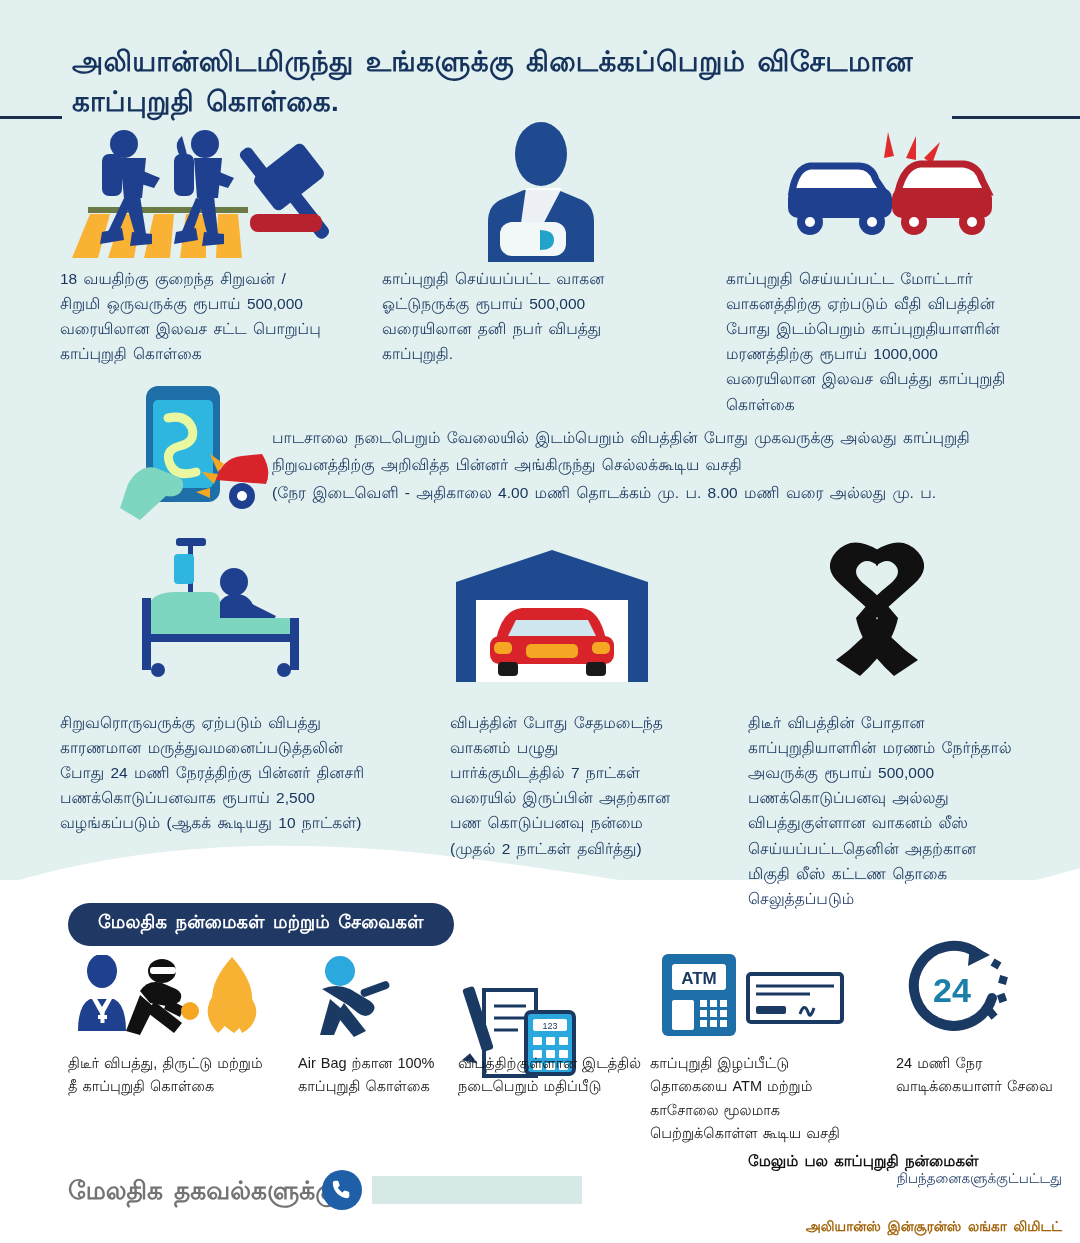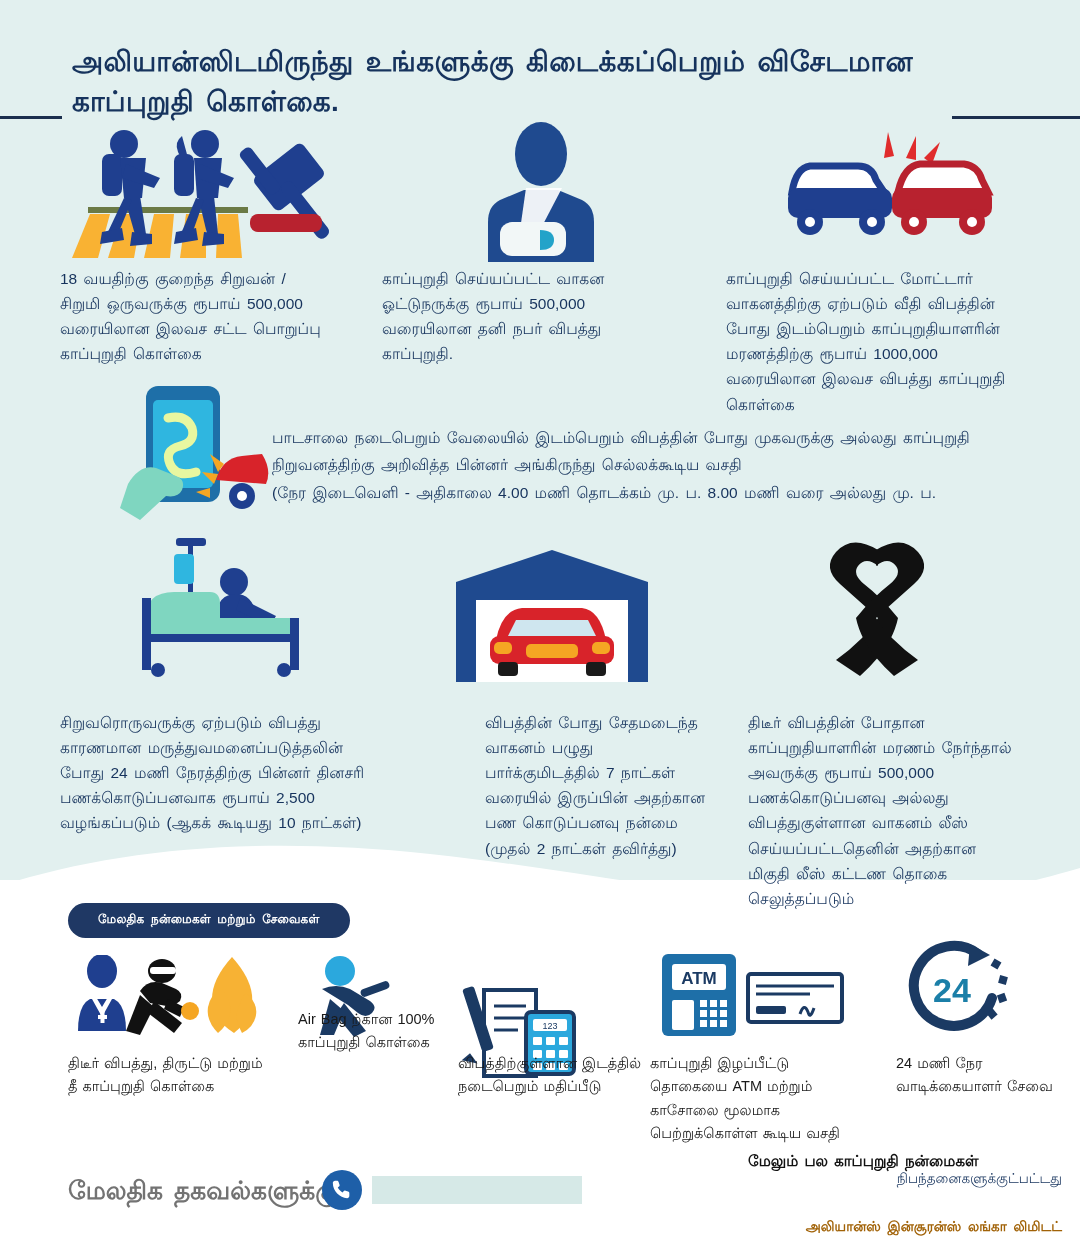--- a/index.html
+++ b/index.html
@@ -60,21 +60,21 @@
   }
   .icon-wrap { position: absolute; }
 
   
   .pill {
     position: absolute; left: 68px; top: 903px;
     padding: 9px 30px 11px 30px;
     background: #1f3864;
     border-radius: 22px;
     color: #ffffff;
-    font-size: 12px;
+    font-size: 18px;
     font-weight: bold;
     word-spacing: 3px;
     letter-spacing: .2px;
   }
   .bot-text {
     color: #1a1a1a;
     font-size: 14.5px;
     line-height: 1.62;
     font-weight: normal;
     word-spacing: 1px;
@@ -283,21 +283,21 @@
   <svg width="130" height="148" viewBox="0 0 130 148">
     <g fill="#111111">
       <path d="M66,18 q-26,-16 -42,2 q-14,16 4,32 q18,16 38,34 q-6,10 -16,20 q-12,12 -26,22 l24,16 q20,-18 30,-36 q6,-12 8,-22 q-16,-20 -34,-34 q-12,-10 -6,-18 q8,-10 20,0 z"></path>
       <path d="M64,18 q26,-16 42,2 q14,16 -4,32 q-18,16 -38,34 q6,10 16,20 q12,12 26,22 l-24,16 q-20,-18 -30,-36 q-6,-12 -8,-22 q16,-20 34,-34 q12,-10 6,-18 q-8,-10 -20,0 z"></path>
     </g>
   </svg>
 </div>
 
 <div class="abs body-text" style="left:60px; top:710px; width:310px;">சிறுவரொருவருக்கு ஏற்படும் விபத்து காரணமான மருத்துவமனைப்படுத்தலின் போது 24 மணி நேரத்திற்கு பின்னர் தினசரி பணக்கொடுப்பனவாக ரூபாய் 2,500 வழங்கப்படும் (ஆகக் கூடியது 10 நாட்கள்)</div>
 
-<div class="abs body-text" style="left:450px; top:710px; width:226px;margin-left:35px;">விபத்தின் போது சேதமடைந்த வாகனம் பழுது பார்க்குமிடத்தில் 7 நாட்கள் வரையில் இருப்பின் அதற்கான பண கொடுப்பனவு நன்மை (முதல் 2 நாட்கள் தவிர்த்து)</div>
+<div class="abs body-text" style="left:450px; top:710px; width:226px;">விபத்தின் போது சேதமடைந்த வாகனம் பழுது பார்க்குமிடத்தில் 7 நாட்கள் வரையில் இருப்பின் அதற்கான பண கொடுப்பனவு நன்மை (முதல் 2 நாட்கள் தவிர்த்து)</div>
 
 <div class="abs body-text" style="left:748px; top:710px; width:266px;">திடீர் விபத்தின் போதான காப்புறுதியாளரின் மரணம் நேர்ந்தால் அவருக்கு ரூபாய் 500,000 பணக்கொடுப்பனவு அல்லது விபத்துகுள்ளான வாகனம் லீஸ் செய்யப்பட்டதெனின் அதற்கான மிகுதி லீஸ் கட்டண தொகை செலுத்தப்படும்</div>
 
 <div class="pill">மேலதிக நன்மைகள் மற்றும் சேவைகள்</div>
 
 <div class="icon-wrap" style="left:70px; top:955px; width:200px; height:82px;">
   <svg width="200" height="82" viewBox="0 0 200 82">
 
     <g>
       <ellipse cx="32" cy="16" rx="15" ry="17" fill="#1f3f8f"></ellipse>
@@ -404,21 +404,21 @@
       <rect x="99" y="36" width="8" height="8" transform="rotate(15 103 40)"></rect>
       <rect x="98" y="54" width="8" height="8" transform="rotate(-20 102 58)"></rect>
       <rect x="88" y="70" width="8" height="8" transform="rotate(-40 92 74)"></rect>
     </g>
     <text x="52" y="62" font-family="'Liberation Sans', sans-serif" font-size="34" font-weight="bold" fill="#1b7fa8" text-anchor="middle">24</text>
   </svg>
 </div>
 
 <div class="abs bot-text" style="left:68px; top:1052px; width:200px;">திடீர் விபத்து, திருட்டு மற்றும் தீ காப்புறுதி கொள்கை</div>
 
-<div class="abs bot-text" style="left:298px; top:1008px; width:160px;">Air Bag ற்கான 100% காப்புறுதி கொள்கை</div>
+<div class="abs bot-text" style="left:298px; top:1052px; width:160px;">Air Bag ற்கான 100% காப்புறுதி கொள்கை</div>
 
 <div class="abs bot-text" style="left:458px; top:1052px; width:190px;">விபத்திற்குள்ளான இடத்தில் நடைபெறும் மதிப்பீடு</div>
 
 <div class="abs bot-text" style="left:650px; top:1052px; width:220px;">காப்புறுதி இழப்பீட்டு தொகையை ATM மற்றும் காசோலை மூலமாக பெற்றுக்கொள்ள கூடிய வசதி</div>
 
 <div class="abs bot-text" style="left:896px; top:1052px; width:170px;">24 மணி நேர வாடிக்கையாளர் சேவை</div>
 
 <div class="more-benefits">மேலும் பல காப்புறுதி நன்மைகள்</div>
 
 <div class="footer-label">மேலதிக தகவல்களுக்கு</div>

